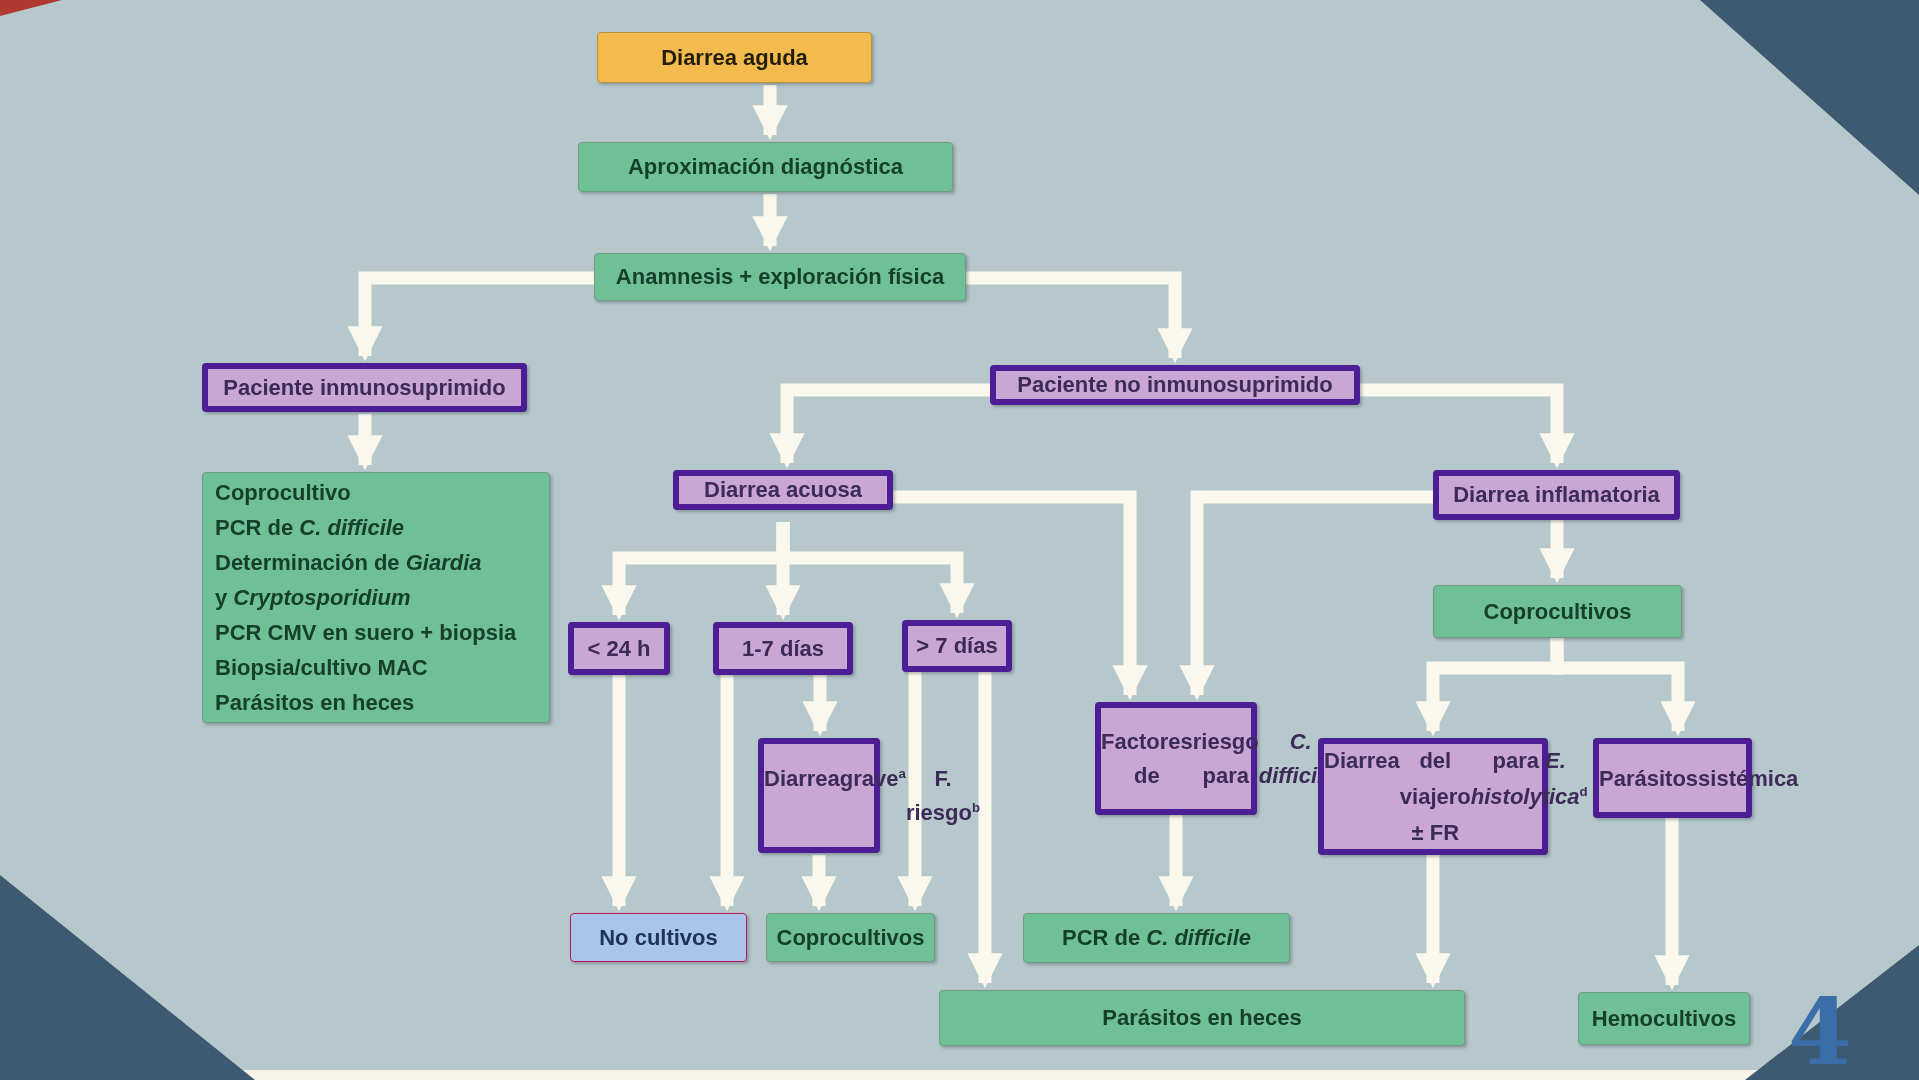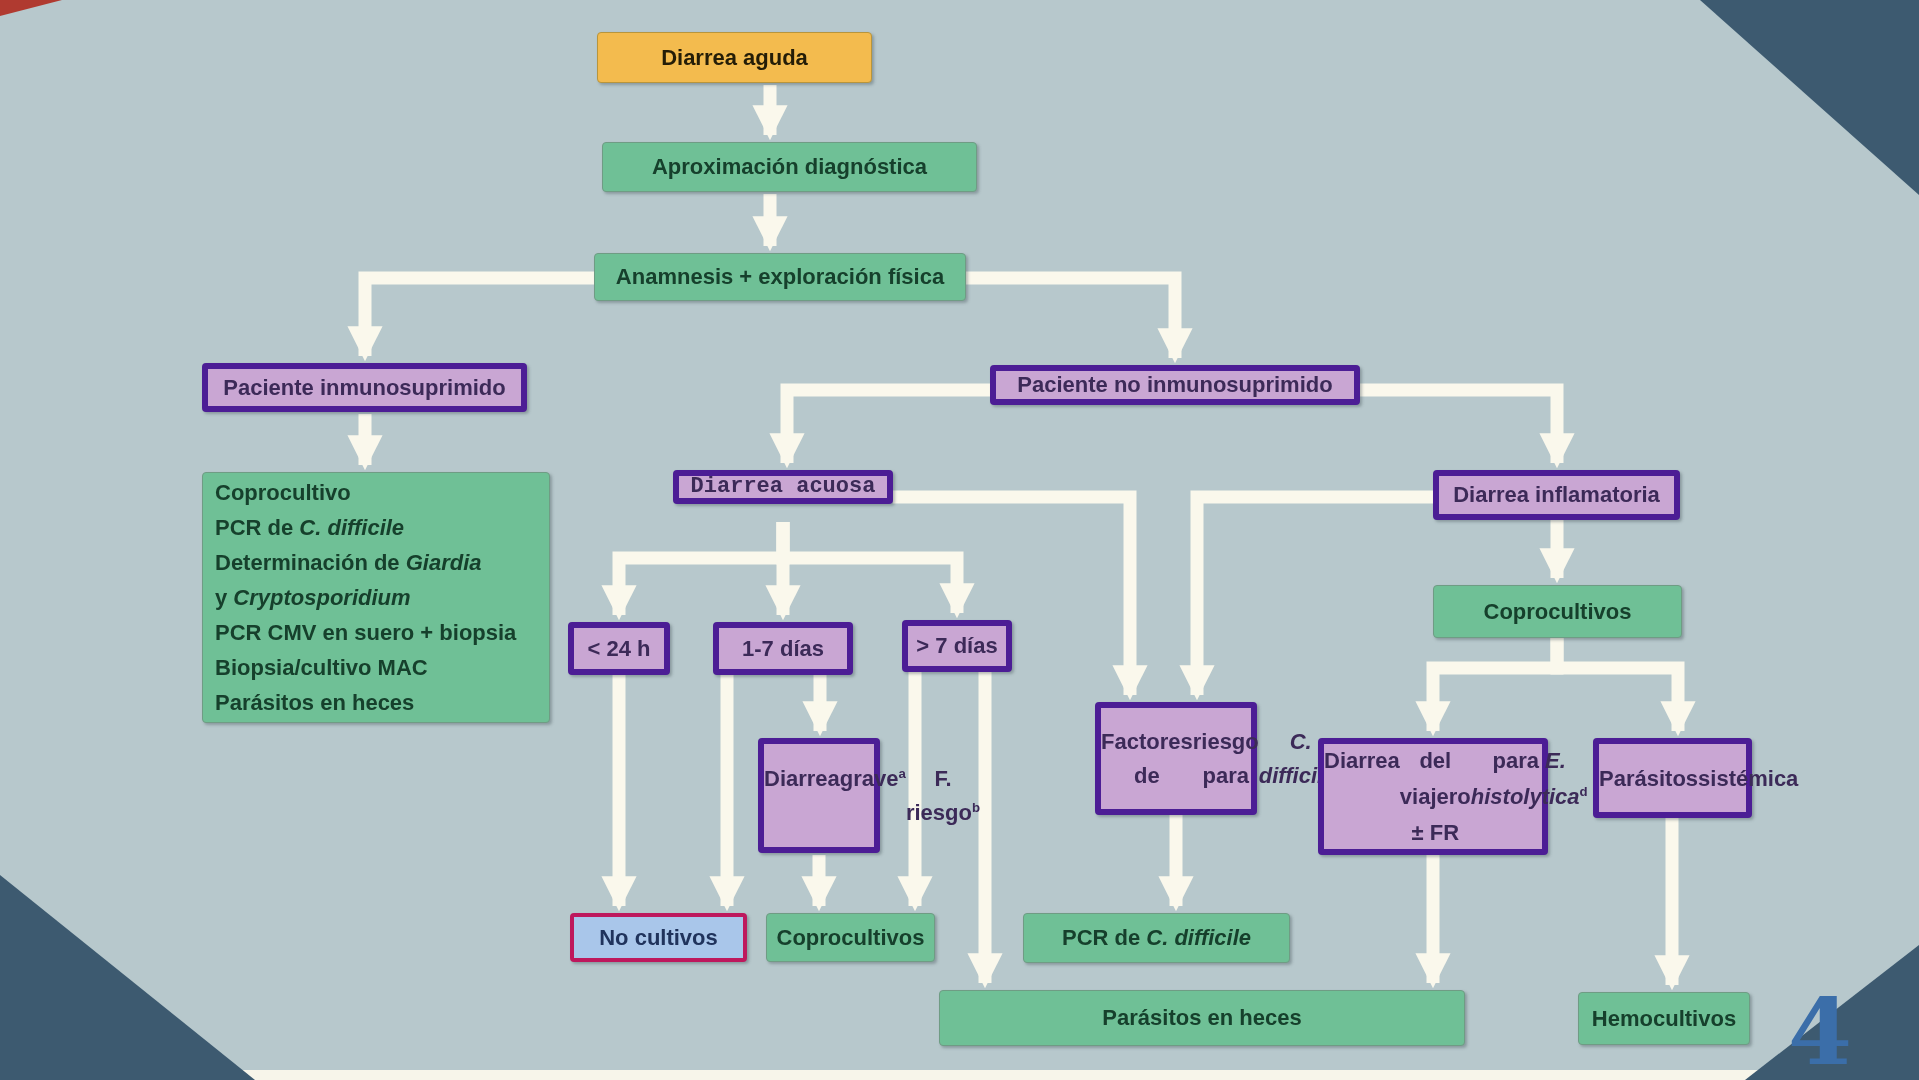--- a/index.html
+++ b/index.html
@@ -8,21 +8,21 @@
   #connectors{position:absolute;left:0;top:0;z-index:1;}
   .box{
     position:absolute;z-index:2;box-sizing:border-box;
     display:flex;align-items:center;justify-content:center;
     font-weight:bold;font-size:22px;text-align:center;line-height:1.25;
     border-radius:4px;box-shadow:2px 2px 3px rgba(55,70,75,.35);
   }
   .orange{background:#f3bb4e;border:1px solid #b8953c;color:#241d07;}
   .green{background:#6fc096;border:1px solid #6f9c84;color:#16402c;}
   .purple{background:#c9a6d3;border:6px solid #4c1d95;color:#3c2a58;}
-  .blue{background:#a9c6ea;border:4px solid #be185d;color:#20335c;}
+  .blue{background:#a9c6ea;border:1px solid #be185d;color:#20335c;}
   .list{flex-direction:column;align-items:flex-start;justify-content:center;
         text-align:left;font-size:22px;line-height:35px;padding:6px 10px 6px 22px;}
   .stack{display:flex;width:100%;}
   i{font-style:italic;}
   sup{font-size:60%;line-height:0;}
   #page-num{
     position:absolute;left:1788px;top:986px;z-index:3;
     font-family:"DejaVu Serif","Liberation Serif",serif;font-weight:bold;
     font-size:92px;line-height:1;color:#3b6ea9;
   }
@@ -77,39 +77,39 @@
     </g>
 
     <polygon points="1700,0 1919,0 1919,195" fill="#3d5a70"></polygon>
     <polygon points="0,875 255,1080 0,1080" fill="#3d5a70"></polygon>
     <polygon points="1919,945 1919,1080 1745,1080" fill="#3d5a70"></polygon>
     <polygon points="0,0 62,0 0,16" fill="#b03a30"></polygon>
   </svg>
 
   <div class="box orange" style="left:597px;top:32px;width:275px;height:51px;font-size:22px;">Diarrea aguda</div>
 
-  <div class="box green" style="left:578px;top:142px;width:375px;height:50px;font-size:22px;margin-left:24px;">Aproximación diagnóstica</div>
+  <div class="box green" style="left:578px;top:142px;width:375px;height:50px;font-size:22px;">Aproximación diagnóstica</div>
 
   <div class="box green" style="left:594px;top:253px;width:372px;height:48px;">Anamnesis + exploración física</div>
 
   <div class="box purple" style="left:202px;top:363px;width:325px;height:49px;">Paciente inmunosuprimido</div>
 
   <div class="box green list" style="left:202px;top:472px;width:348px;height:251px;padding-left:12px;">
     <div><span>Coprocultivo</span></div>
     <div><span>PCR de </span><i>C. difficile</i></div>
     <div><span>Determinación de </span><i>Giardia</i></div>
     <div><span>y </span><i>Cryptosporidium</i></div>
     <div><span>PCR CMV en suero + biopsia</span></div>
     <div><span>Biopsia/cultivo MAC</span></div>
     <div><span>Parásitos en heces</span></div>
   </div>
 
   <div class="box purple" style="left:990px;top:365px;width:370px;height:40px;">Paciente no inmunosuprimido</div>
 
-  <div class="box purple" style="left:673px;top:470px;width:220px;height:34px;font-family:Liberation Mono, monospace;">Diarrea acuosa</div>
+  <div class="box purple" style="left:673px;top:470px;width:220px;height:40px;">Diarrea acuosa</div>
 
   <div class="box purple" style="left:1433px;top:470px;width:247px;height:50px;">Diarrea inflamatoria</div>
 
   <div class="box purple" style="left:568px;top:622px;width:102px;height:53px;">&lt; 24 h</div>
 
   <div class="box purple" style="left:713px;top:622px;width:140px;height:53px;">1-7 días</div>
 
   <div class="box purple" style="left:902px;top:620px;width:110px;height:52px;">&gt; 7 días</div>
 
   <div class="box purple" style="left:758px;top:738px;width:122px;height:115px;line-height:34px;">

